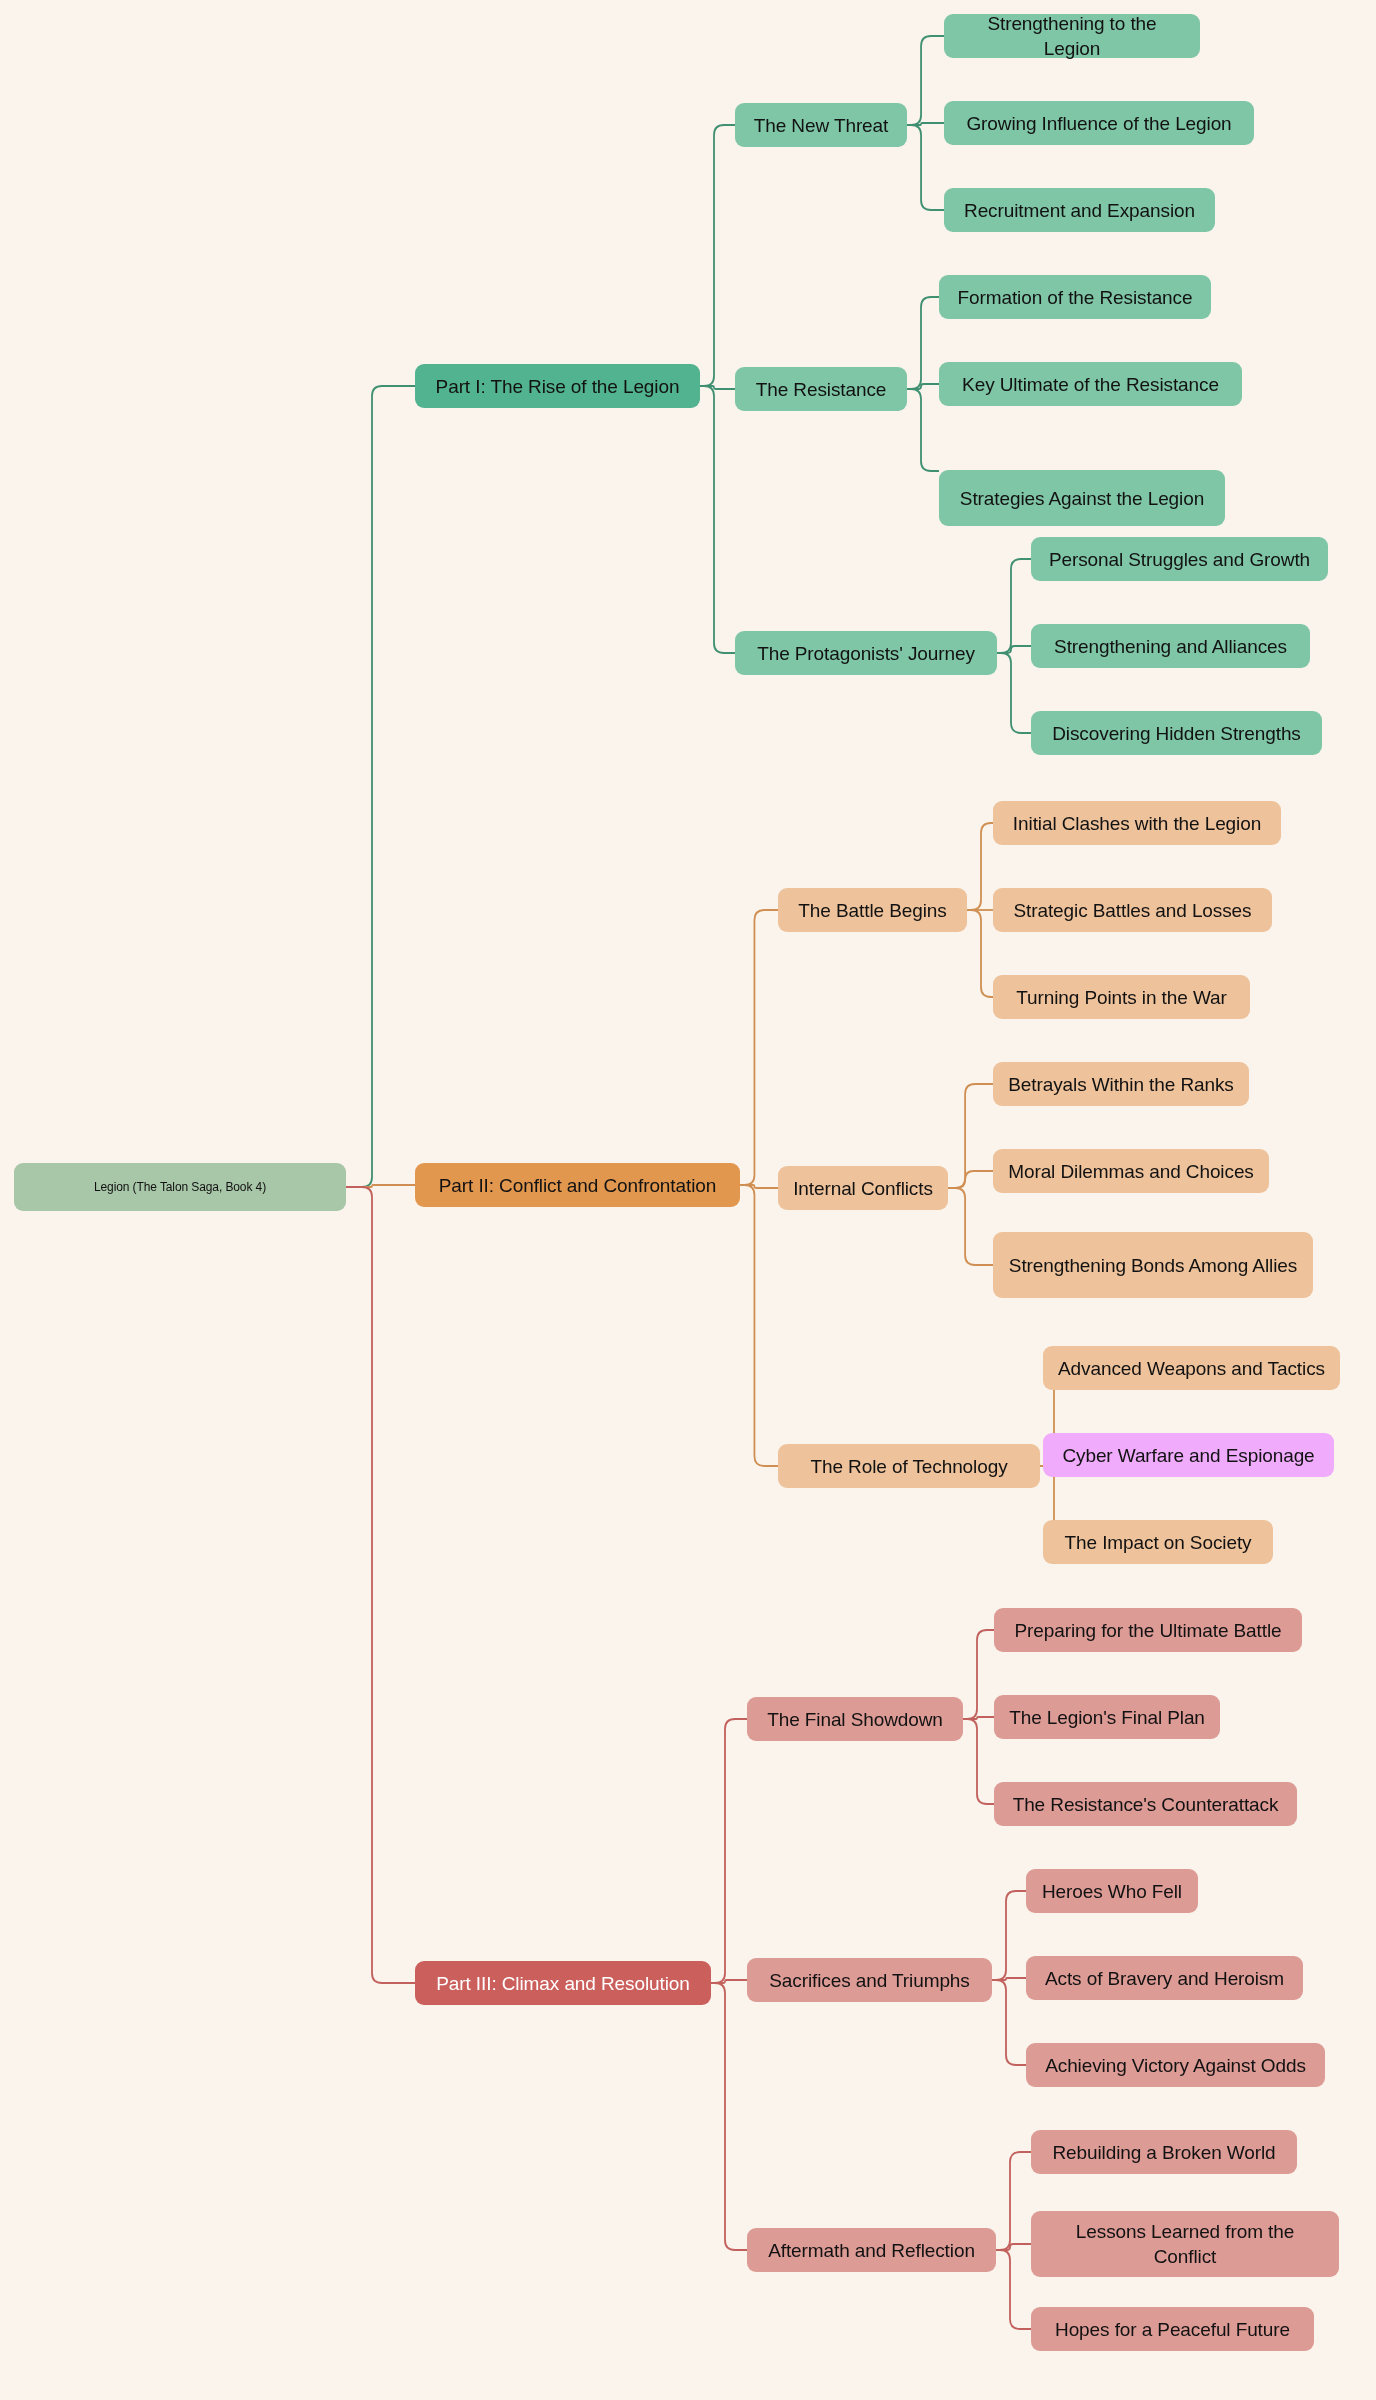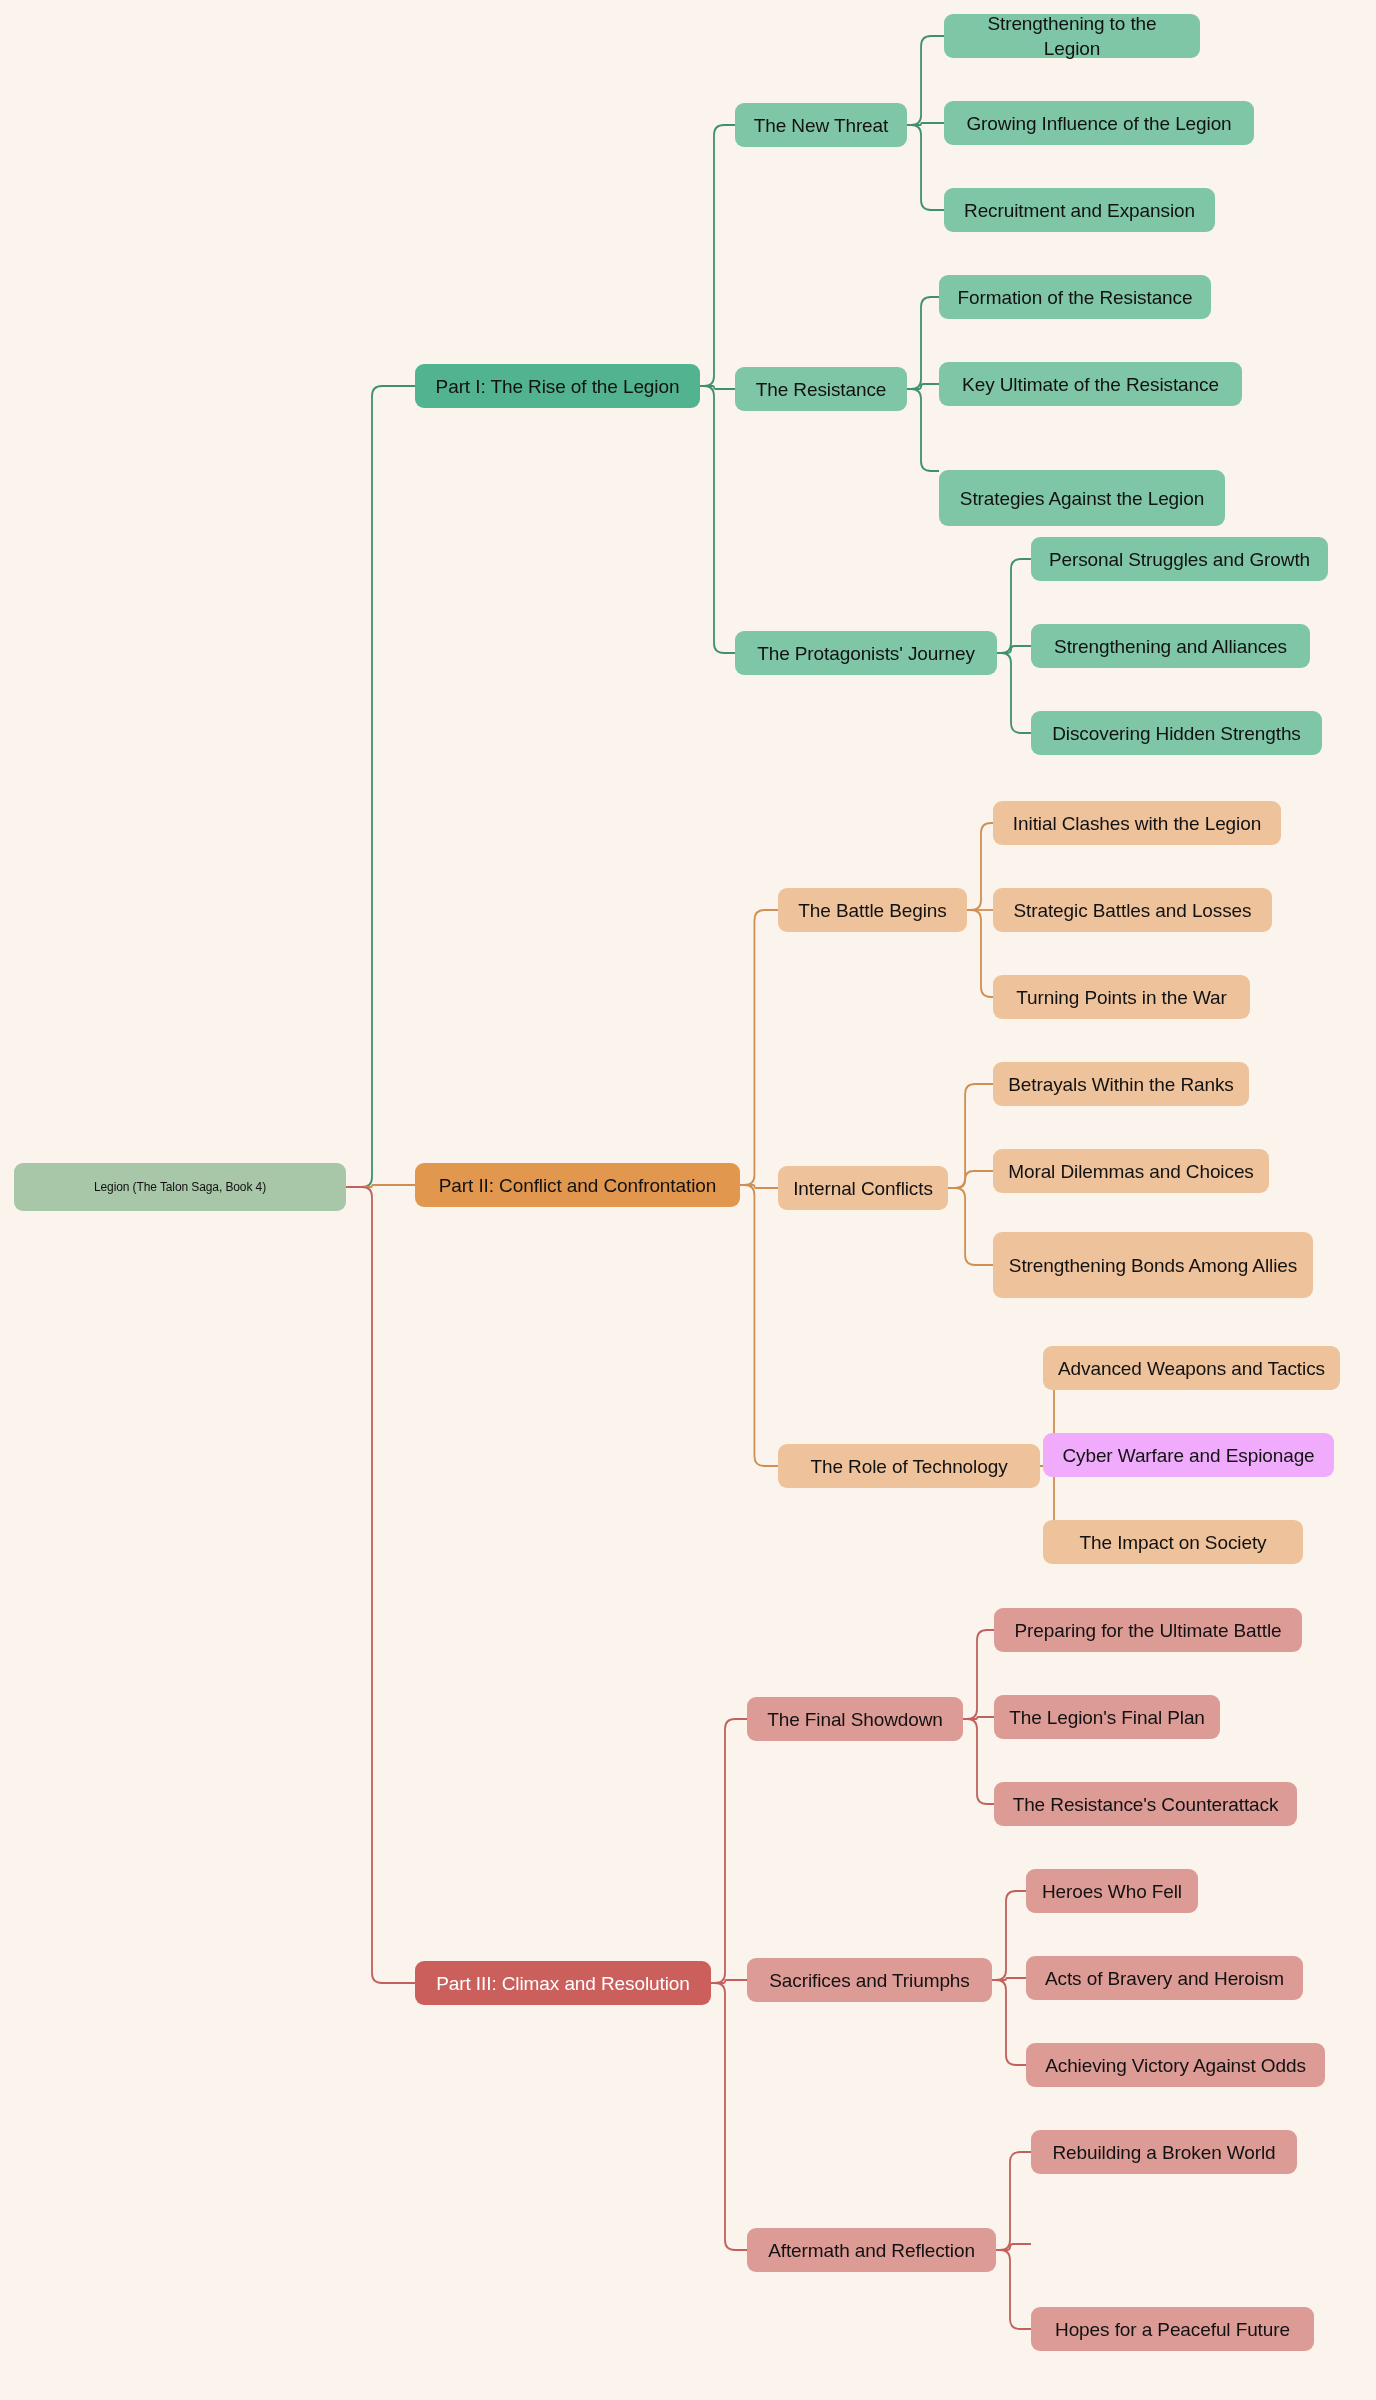--- a/index.html
+++ b/index.html
@@ -145,21 +145,21 @@
     </div>
     <div class="node" style="left: 778px; top: 1444px; width: 262px; height: 44px; background: rgb(238, 194, 155);">
       <span>The Role of Technology</span>
     </div>
     <div class="node" style="left: 1043px; top: 1346px; width: 297px; height: 44px; background: rgb(238, 194, 155);">
       <span>Advanced Weapons and Tactics</span>
     </div>
     <div class="node" style="left: 1043px; top: 1433px; width: 291px; height: 44px; background: #f0abfc;">
       <span>Cyber Warfare and Espionage</span>
     </div>
-    <div class="node" style="left: 1043px; top: 1520px; width: 260px; height: 44px; background: rgb(238, 194, 155);">
+    <div class="node" style="left: 1043px; top: 1520px; width: 230px; height: 44px; background: rgb(238, 194, 155);">
       <span>The Impact on Society</span>
     </div>
     <div class="node white-text" style="left: 415px; top: 1961px; width: 296px; height: 44px; background: rgb(203, 95, 92);">
       <span>Part III: Climax and Resolution</span>
     </div>
     <div class="node" style="left: 747px; top: 1697px; width: 216px; height: 44px; background: rgb(221, 155, 150);">
       <span>The Final Showdown</span>
     </div>
     <div class="node" style="left: 994px; top: 1608px; width: 308px; height: 44px; background: rgb(221, 155, 150);">
       <span>Preparing for the Ultimate Battle</span>
@@ -181,16 +181,19 @@
     </div>
     <div class="node" style="left: 1026px; top: 2043px; width: 299px; height: 44px; background: rgb(221, 155, 150);">
       <span>Achieving Victory Against Odds</span>
     </div>
     <div class="node" style="left: 747px; top: 2228px; width: 249px; height: 44px; background: rgb(221, 155, 150);">
       <span>Aftermath and Reflection</span>
     </div>
     <div class="node" style="left: 1031px; top: 2130px; width: 266px; height: 44px; background: rgb(221, 155, 150);">
       <span>Rebuilding a Broken World</span>
     </div>
+    <div class="node" style="left: 1031px; top: 2211px; width: 308px; height: 66px; background: rgb(221, 155, 150);">
+      <span>Lessons Learned from the Conflict</span>
+    </div>
     <div class="node" style="left: 1031px; top: 2307px; width: 283px; height: 44px; background: rgb(221, 155, 150);">
       <span>Hopes for a Peaceful Future</span>
     </div>
   </div>
 
 </body></html>

